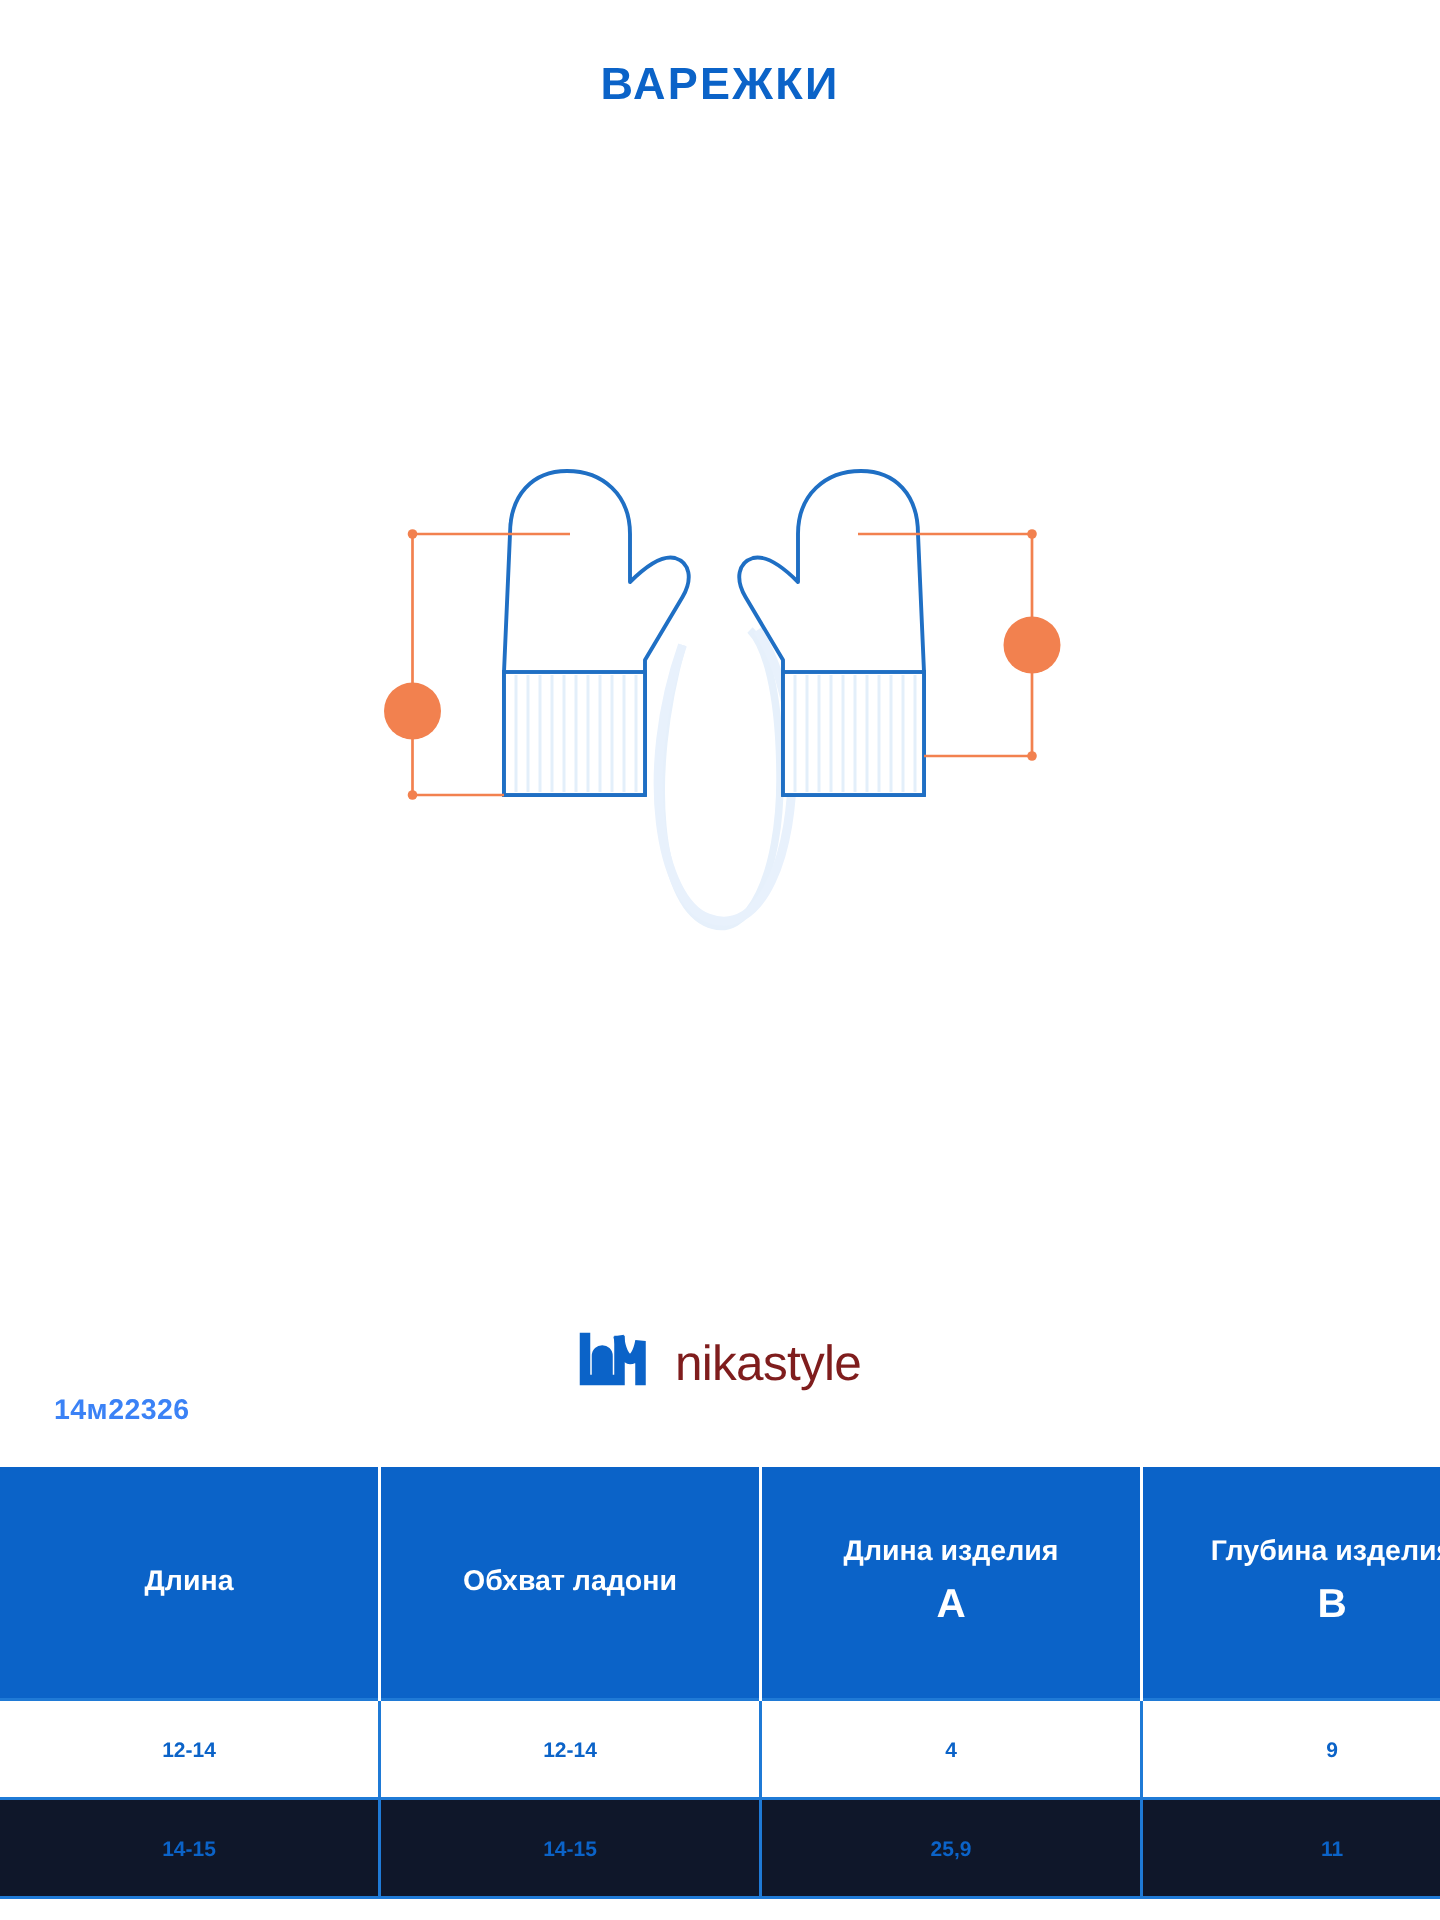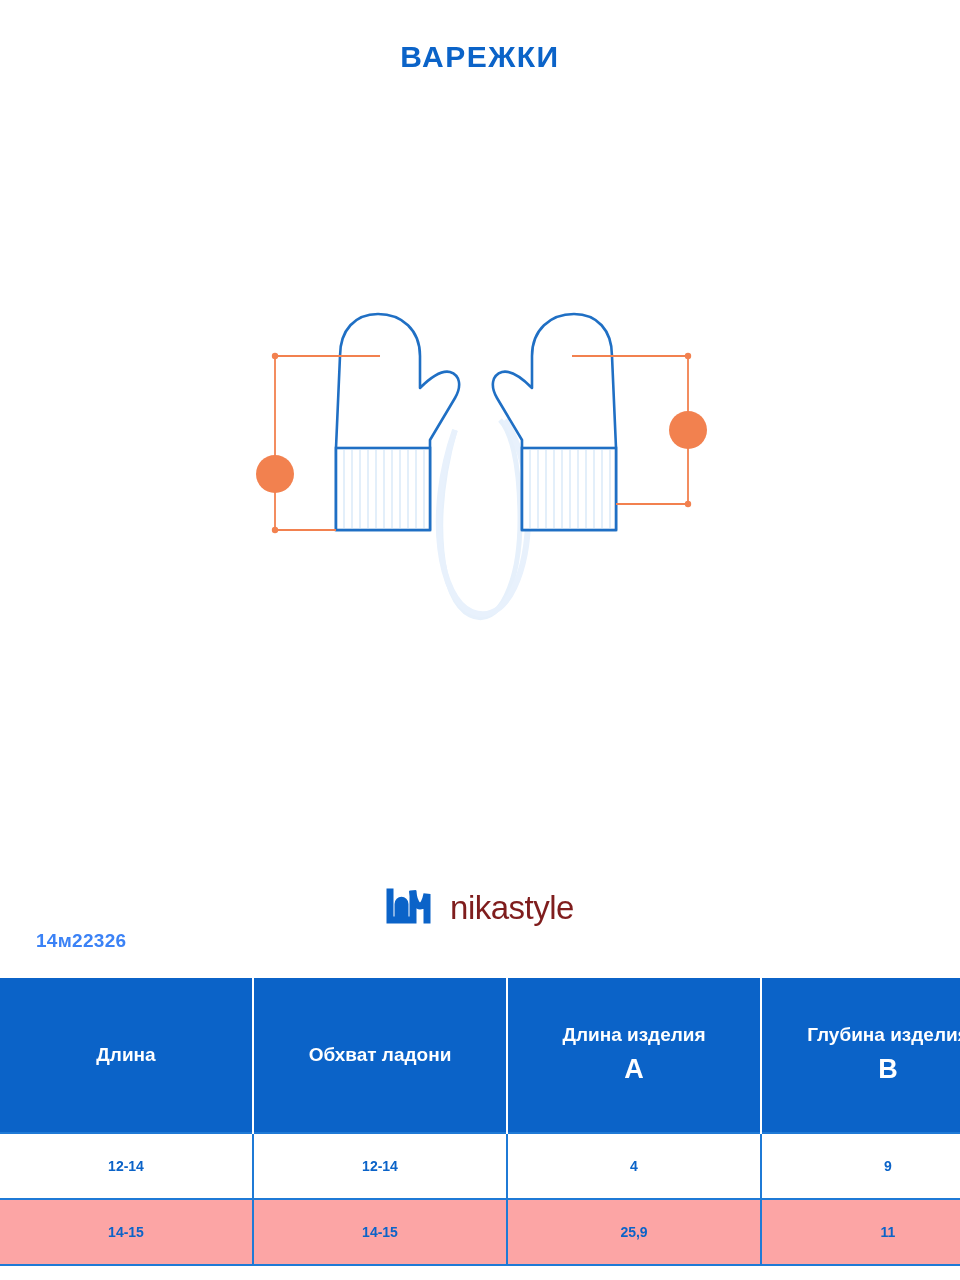--- a/index.html
+++ b/index.html
@@ -97,21 +97,21 @@
     font-size: 14px;
     font-weight: bold;
     color: #0b63c8;
     text-align: center;
     height: 62px;
     vertical-align: middle;
     border: 2px solid #1f7ad6;
     background: #ffffff;
   }
   table.size-table tr.alt td {
-    background: #fca5a5;
+    background: #0f172a;
   }
   table.size-table td:first-child { border-left: none; }
   table.size-table td:last-child { border-right: none; }
   .col-1 { width: 240px; }
   .col-2 { width: 240px; }
   .col-3 { width: 240px; }
   .col-4 { width: 240px; }
 </style>
 </head>
 <body>

